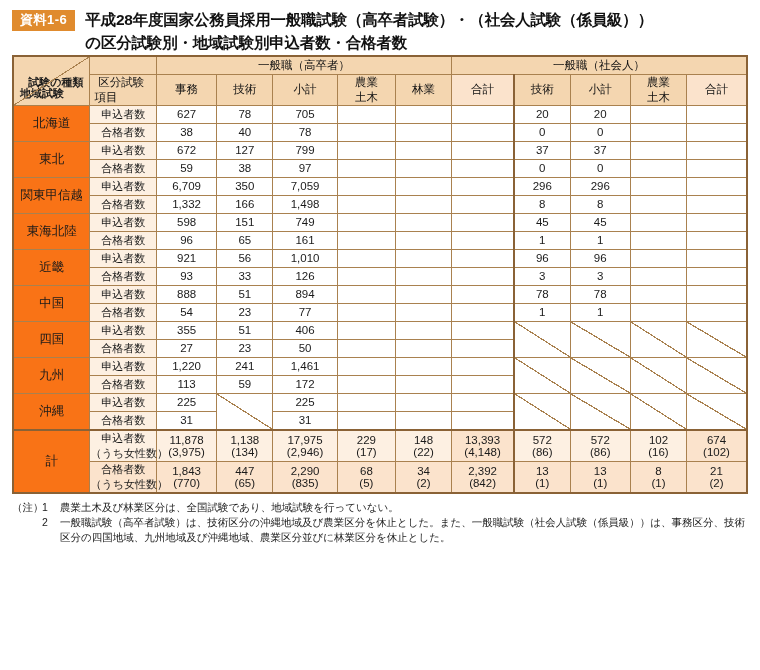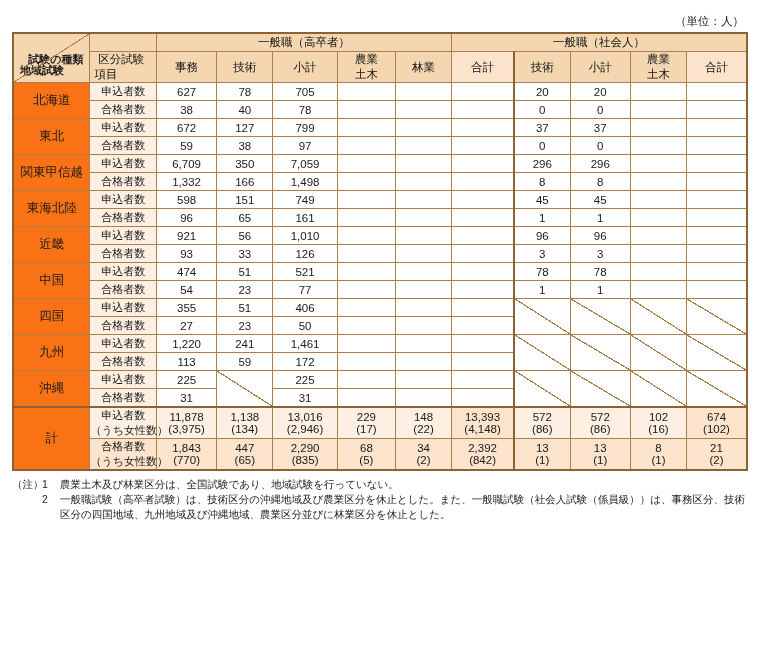--- a/index.html
+++ b/index.html
@@ -175,22 +175,28 @@
   }
   .note-txt {
     flex: 1 1 auto;
   }
 </style>
 </head>
 <body>
 
 <div class="page">
 
-
-  <div class="unit">（単位：人）</div>
+  <div class="header">
+    <div class="badge">資料1-6</div>
+    <div>
+      <div class="title">平成28年度国家公務員採用一般職試験（高卒者試験）・（社会人試験（係員級））</div>
+      <div class="title">の区分試験別・地域試験別申込者数・合格者数</div>
+    </div>
+  </div>
+
 
   <table class="main">
     <colgroup>
       <col style="width:74px">
       <col style="width:64px">
       <col style="width:58px">
       <col style="width:54px">
       <col style="width:62px">
       <col style="width:56px">
       <col style="width:54px">
@@ -371,23 +377,23 @@
           <td class="num blank"></td>
           <td class="num tint2 thick-right blank"></td>
           <td class="num">3</td>
           <td class="num bold">3</td>
           <td class="num blank"></td>
           <td class="num tint2 thick-right blank"></td>
         </tr>
         <tr>
           <td class="region thick-left" rowspan="2">中国</td>
           <td class="rowlabel">申込者数</td>
-          <td class="num">474</td>
+          <td class="num">888</td>
           <td class="num">51</td>
-          <td class="num bold">521</td>
+          <td class="num bold">894</td>
           <td class="num blank"></td>
           <td class="num blank"></td>
           <td class="num tint2 thick-right blank"></td>
           <td class="num">78</td>
           <td class="num bold">78</td>
           <td class="num blank"></td>
           <td class="num tint2 thick-right blank"></td>
         </tr>
         <tr>
           <td class="rowlabel">合格者数</td>
@@ -481,21 +487,21 @@
           </td>
           <td class="num tint thick-top">
             <div>11,878</div>
             <div>(3,975)</div>
           </td>
           <td class="num tint thick-top">
             <div>1,138</div>
             <div>(134)</div>
           </td>
           <td class="num tint bold thick-top">
-            <div>13,016</div>
+            <div>17,975</div>
             <div>(2,946)</div>
           </td>
           <td class="num tint thick-top">
             <div>229</div>
             <div>(17)</div>
           </td>
           <td class="num tint thick-top">
             <div>148</div>
             <div>(22)</div>
           </td>

